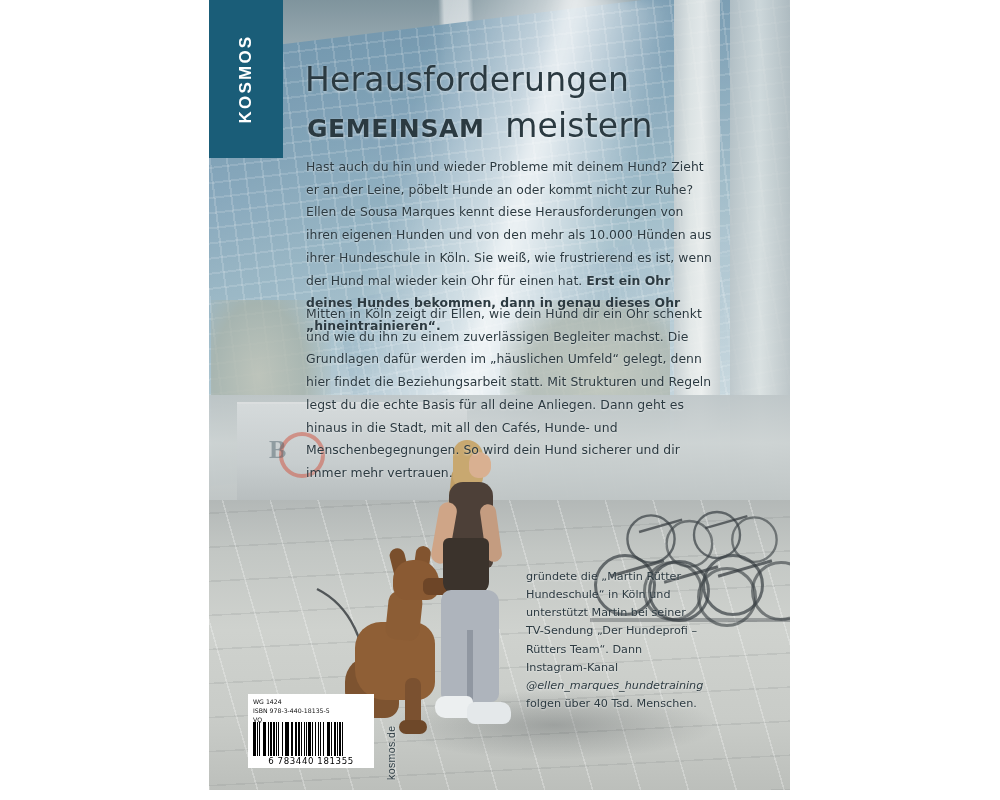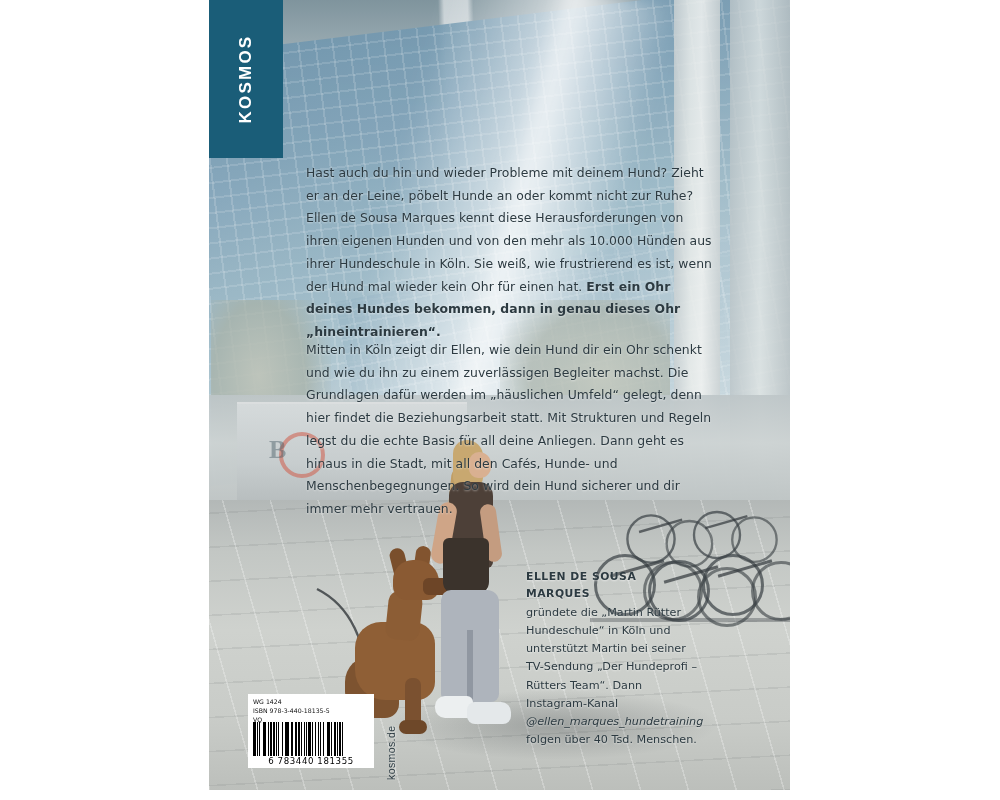--- a/index.html
+++ b/index.html
@@ -296,22 +296,22 @@
   
   .body-copy {
     position: absolute; left: 97px; width: 408px;
     color: #2c3a41;
     font-family: "DejaVu Sans", sans-serif;
     font-size: 12.4px;
     line-height: 1.83;
     letter-spacing: .05px;
     text-shadow: 0 1px 2px rgba(255,255,255,.5);
   }
-  .para1 { top: 162px; }
-  .para2 { top: 303px; margin-top: 36px; }
+  .para1 { top: 156px; }
+  .para2 { top: 303px; }
   .body-copy b { font-weight: bold; }
 
   
   .author {
     position: absolute; left: 317px; top: 568px; width: 178px;
     color: #2c3a41;
     font-family: "DejaVu Sans", sans-serif;
     font-size: 11.2px;
     line-height: 1.62;
     text-shadow: 0 1px 2px rgba(255,255,255,.55);
@@ -433,29 +433,36 @@
       <div class="p-bag"></div>
       <div class="p-pants"></div>
       <div class="p-shoe-l"></div>
       <div class="p-shoe-r"></div>
     </div>
 
     <div class="kosmos">
       <span>KOSMOS</span>
     </div>
 
+    <div class="headline">
+      <span>Herausforderungen</span>
+      <span class="l2">
+        <span class="hl-gemeinsam">GEMEINSAM</span>
+        <span>meistern</span>
+      </span>
+    </div>
 
     <div class="body-copy para1">
       <span>Hast auch du hin und wieder Probleme mit deinem Hund? Zieht er an der Leine, pöbelt Hunde an oder kommt nicht zur Ruhe? Ellen de Sousa Marques kennt diese Herausforderungen von ihren eigenen Hunden und von den mehr als 10.000 Hünden aus ihrer Hunde­schule in Köln. Sie weiß, wie frustrierend es ist, wenn der Hund mal wieder kein Ohr für einen hat. </span><b>Erst ein Ohr deines Hundes bekommen, dann in genau dieses Ohr „hineintrainieren“.</b>
     </div>
 
     <div class="body-copy para2">Mitten in Köln zeigt dir Ellen, wie dein Hund dir ein Ohr schenkt und wie du ihn zu einem zuverlässigen Begleiter machst. Die Grundlagen dafür werden im „häuslichen Umfeld“ gelegt, denn  hier findet die Beziehungsarbeit statt. Mit Strukturen und Regeln legst du die echte Basis für all deine Anliegen. Dann  geht es hinaus in die Stadt, mit all den Cafés, Hunde- und Menschenbegegnungen. So wird dein Hund sicherer und dir immer mehr vertrauen.</div>
 
     <div class="author">
-      <span class="name">ELLEN DE SOUSA MARQUES</span><span>gründete die „Martin Rütter Hundeschule“ in Köln und unter­stützt Martin bei seiner TV-Sen­dung „Der Hundeprofi – Rütters Team“. Dann Instagram-Kanal </span><i>@ellen_marques_hundetraining</i><span> folgen über 40 Tsd. Menschen.</span>
+      <span>gründete die „Martin Rütter Hundeschule“ in Köln und unter­stützt Martin bei seiner TV-Sen­dung „Der Hundeprofi – Rütters Team“. Dann Instagram-Kanal </span><i>@ellen_marques_hundetraining</i><span> folgen über 40 Tsd. Menschen.</span>
     </div>
 
     <div class="isbn-block">
       <div class="isbn-text">WG 1424</div>
       <div class="isbn-text">ISBN 978-3-440-18135-5</div>
       <div class="isbn-text">VQ</div>
       <div class="barcode" id="barcode">
           <i style="width: 2.64px; background: rgb(0, 0, 0);"></i>
           <i style="width: 0.88px; background: transparent;"></i>
           <i style="width: 0.88px; background: rgb(0, 0, 0);"></i>

